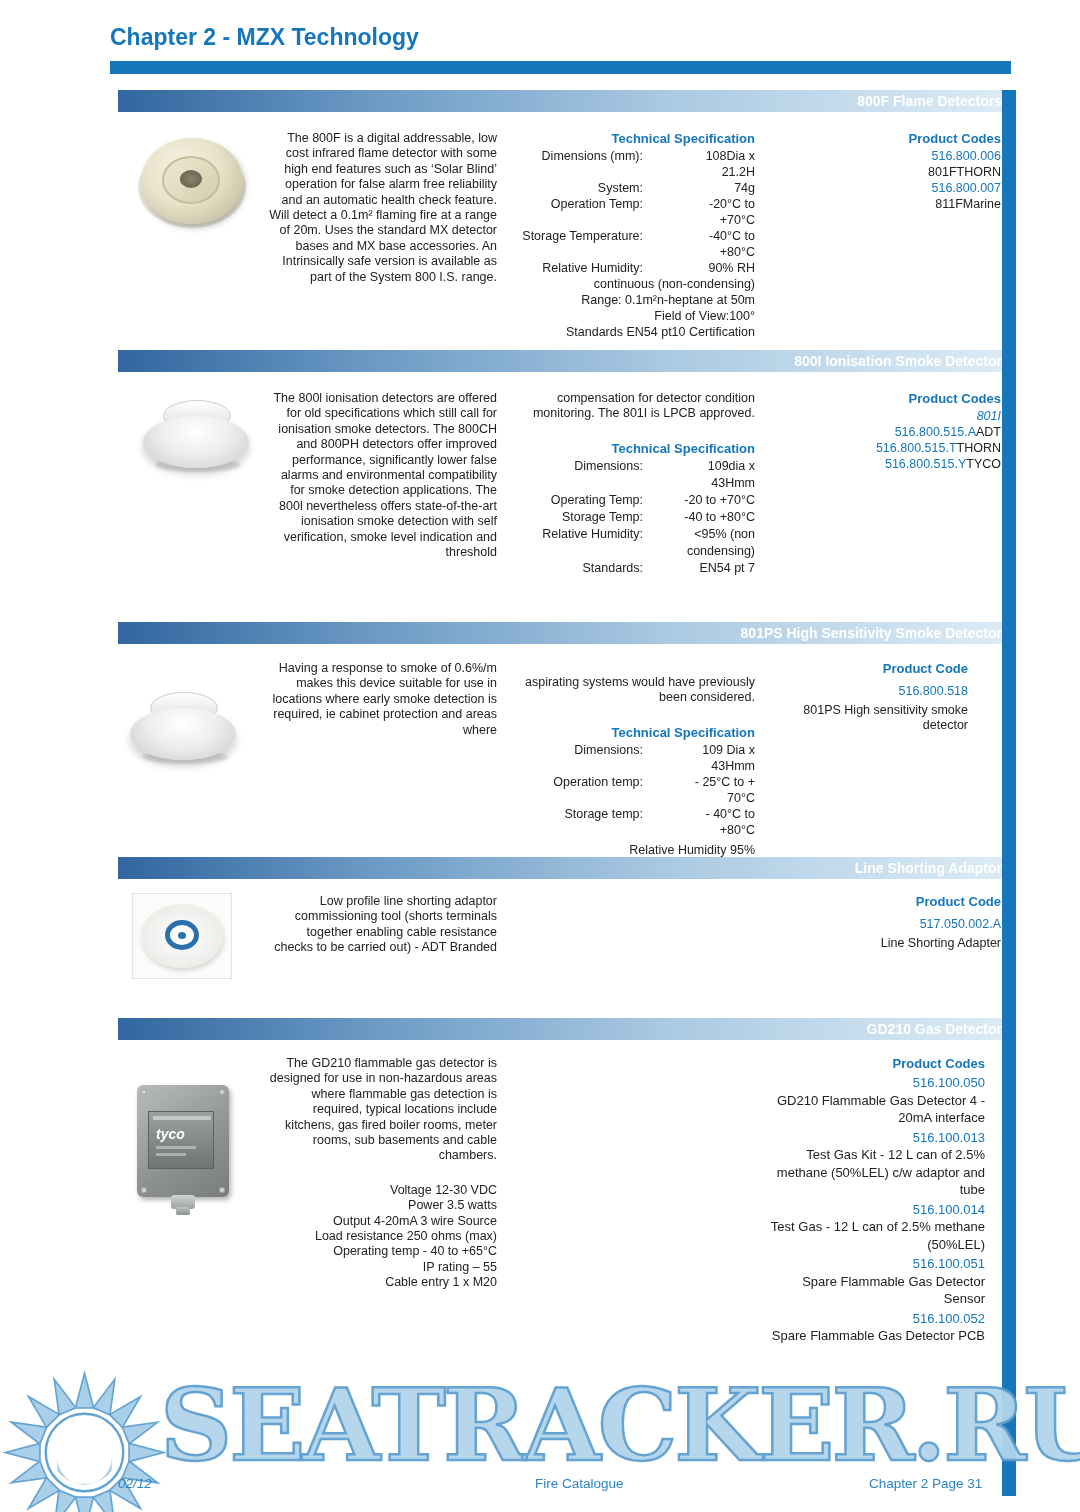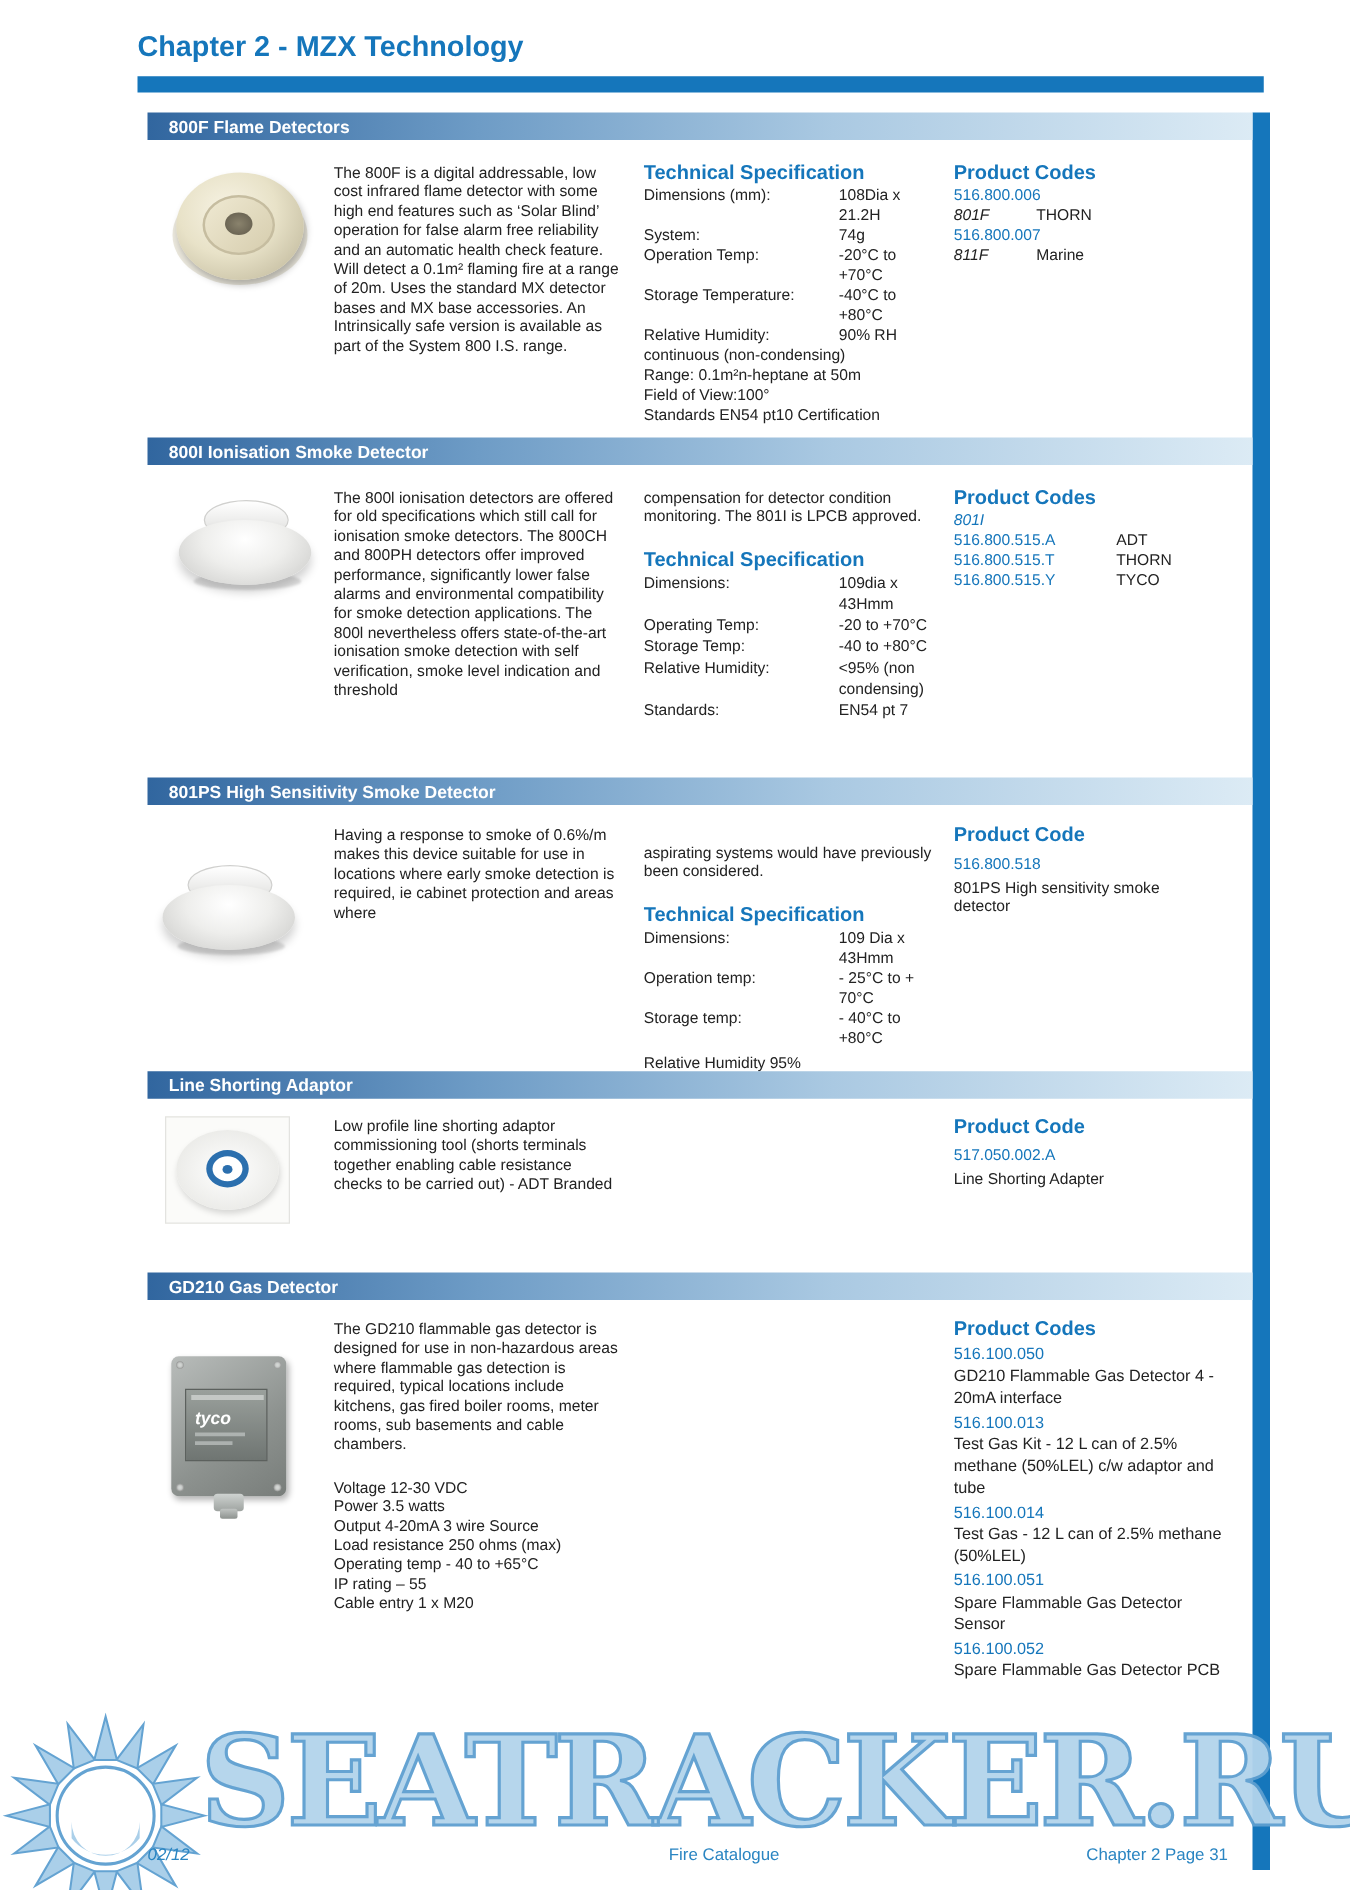--- a/index.html
+++ b/index.html
@@ -1,40 +1,40 @@
 <!DOCTYPE html>
 <html><head>
 <meta charset="utf-8">
 <style>
   * { margin:0; padding:0; box-sizing:border-box; }
   body { background:#ffffff; font-family:"Liberation Sans","DejaVu Sans",sans-serif; }
-  .page { position:relative; width:1080px; height:1512px; background:#ffffff; color:#222; overflow:hidden; }
+  .page { position:relative; width:1080px; height:1512px; background:#ffffff; color:#222; overflow:hidden;text-align:right; }
 
   .page-title { position:absolute; left:110px; top:24px; font-size:23px; font-weight:700; color:#1576bb; }
   .title-bar { position:absolute; left:110px; top:61px; width:901px; height:13px; background:#1576bb; }
   .right-bar { position:absolute; left:1002px; top:90px; width:14px; height:1406px; background:#1576bb; }
 
   .sec-header { position:absolute; left:118px; width:884px; height:22px; line-height:22px; padding-left:17px;
     background:linear-gradient(90deg,#31669f 0%,#6e9cc6 30%,#aac9e2 62%,#dcebf5 100%);
     color:#ffffff; font-size:14px; font-weight:700; }
 
   .col { position:absolute; font-size:12.5px; line-height:15.4px; color:#222; }
-  .blue-h { font-size:16px; line-height:16px; font-weight:700; color:#1576bb; margin:0 0 1px 0; }
+  .blue-h { font-size:13px; line-height:16px; font-weight:700; color:#1576bb; margin:0 0 1px 0; }
   .ital { font-style:italic; }
   p.para { margin:0 0 19px 0; }
 
   .spec-row { display:flex; line-height:16px;gap:28px; }
   .spec-row .sl { flex:0 0 128px; white-space:nowrap; }
   .spec-row .sv { flex:1; }
   .spec-plain { line-height:16px; }
   .lh17 .spec-row, .lh17 .spec-plain { line-height:17px; }
 
   .code-line { line-height:16px; color:#1576bb; }
   .pair { line-height:16px; }
-  .pair .k { display:inline-block; width:66px;font-style:italic; }
+  .pair .k { display:inline-block; width:66px; }
   .brandrow { line-height:16px; }
   .brandrow .bc { display:inline-block; width:130px; color:#1576bb; }
 
   .s5-codes { font-size:13px; line-height:17.5px; }
   .s5-codes .code-line { line-height:17.5px; margin-top:2px; }
   .s5-codes .code-desc { line-height:17.5px; }
   .mt6 { margin-top:6px; }
   .mt4 { margin-top:4px; }
 
   

